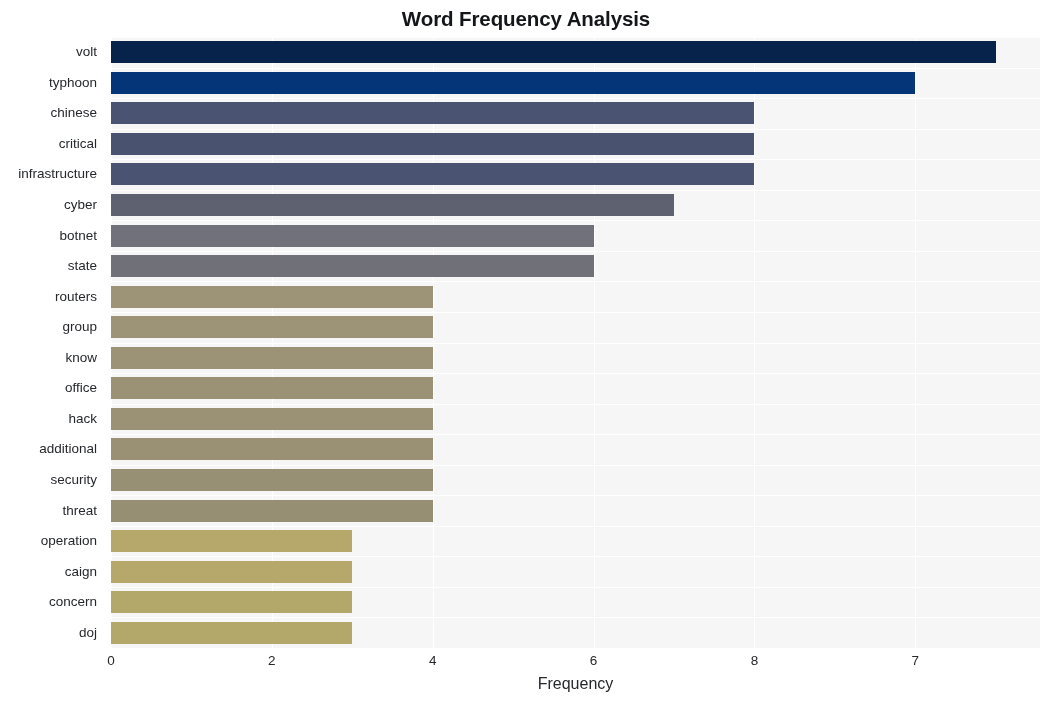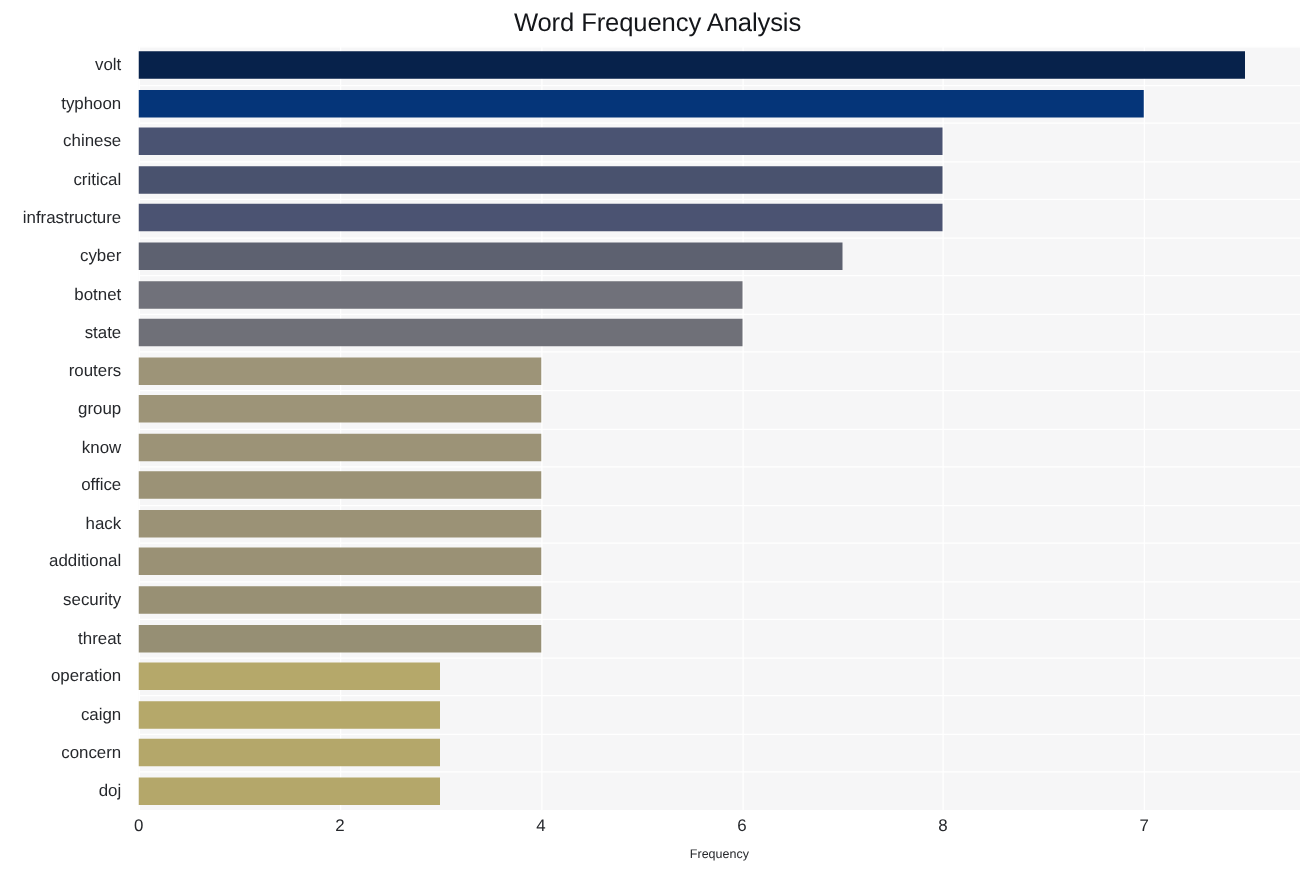--- a/index.html
+++ b/index.html
@@ -22,21 +22,21 @@
     background: #ffffff;
   }
 
   #chart-title {
     position: absolute;
     top: 5px;
     left: 0;
     width: 1052px;
     text-align: center;
     font-size: 20.5px;
-    font-weight: normal;
+    font-weight: bold;
     color: #14161a;
     letter-spacing: -0.1px;
     line-height: 28px;
   }
 
   
   #plot-area {
     position: absolute;
     left: 111px;
     top: 37px;
@@ -114,21 +114,21 @@
     line-height: 18px;
     white-space: nowrap;
   }
 
   #xaxis-label {
     position: absolute;
     left: 111px;
     top: 675px;
     width: 929px;
     text-align: center;
-    font-size: 10px;
+    font-size: 16px;
     color: #26282c;
     line-height: 18px;
   }
 </style>
 </head>
 <body>
 
 <div id="chart-figure" style="background: rgb(255, 255, 255);">
 
   <div id="chart-title">Word Frequency Analysis</div>

